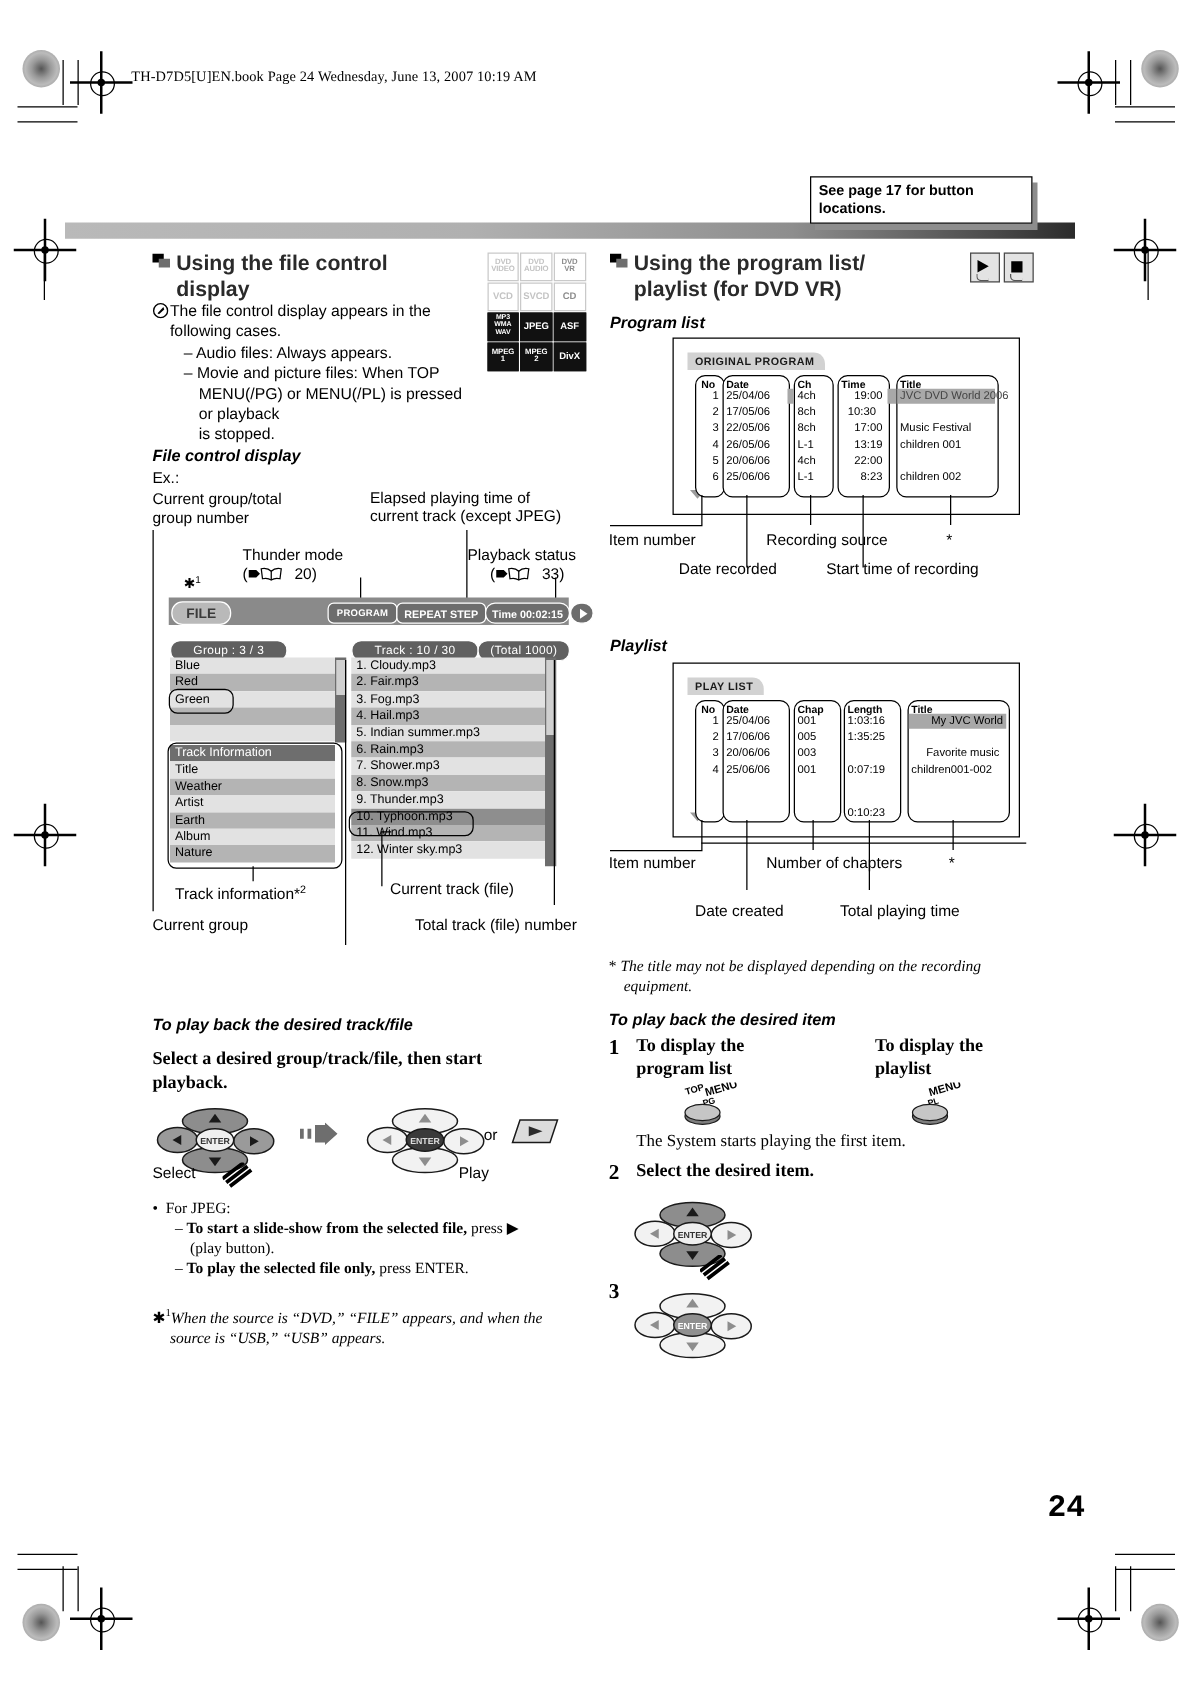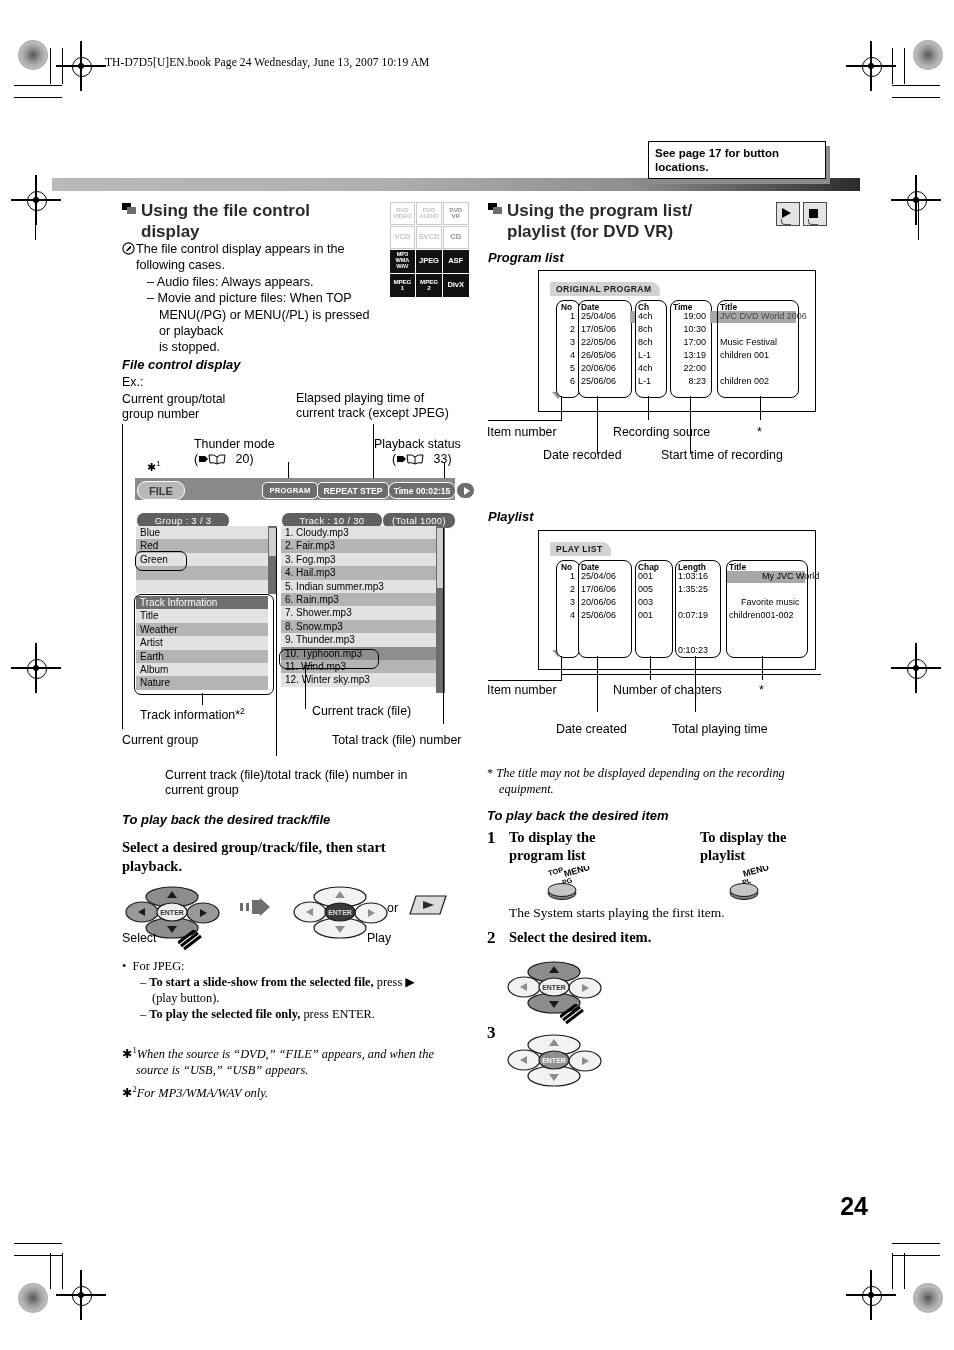--- a/index.html
+++ b/index.html
@@ -84,21 +84,21 @@
   .vrcol{position:absolute;border:1.3px solid #000;border-radius:8px;background:#fff;}
   .vrhd{position:absolute;font-size:8.4px;font-weight:bold;}
   .vrcell{position:absolute;font-size:9px;line-height:11.6px;white-space:nowrap;}
   .vrsel{position:absolute;background:#a8a8a8;}
   .vrarrow{position:absolute;width:0;height:0;border-left:6px solid transparent;border-right:6px solid transparent;border-top:7px solid #9b9b9b;}
 
   
   .padwrap{position:absolute;}
   .stepnum{position:absolute;font-weight:bold;font-size:17px;font-family:"Liberation Serif",serif;}
   .serif{font-family:"Liberation Serif",serif;}
-  .pagenum{position:absolute;right:86px;top:1192px;font-size:25px;font-weight:bold;}
+  .pagenum{position:absolute;right:86px;top:1192px;font-size:25px;font-weight:bold;font-family:Liberation Mono, monospace;}
   .bul{position:absolute;font-size:12.4px;line-height:16px;}
 </style>
 </head>
 <body>
 
 <div class="page">
 
   <div class="regmark" style="left:18px;top:40px;"></div>
   <div class="regmark" style="left:913px;top:40px;"></div>
   <div class="regmark" style="left:18px;top:1283px;"></div>
@@ -348,24 +348,20 @@
   <div class="lead v" style="left:305px;top:665px;height:44px;"></div>
   <div class="lead h" style="left:305px;top:665px;width:8px;"></div>
   <div class="lead v" style="left:443px;top:528px;height:196px;"></div>
 
   <div class="lbl" style="left:140px;top:704px;">
     <span>Track information*</span><sup style="font-size:8.6px;">2</sup>
   </div>
   <div class="lbl" style="left:312px;top:704px;">Current track (file)</div>
   <div class="lbl" style="left:122px;top:733px;">Current group</div>
   <div class="lbl" style="left:332px;top:733px;">Total track (file) number</div>
-  <div class="lbl w" style="left:165px;top:768px;width:300px;">
-    <span>Current track (file)/total track (file) number in</span><br>
-    <span>current group</span>
-  </div>
 
   <h3 class="it" style="position:absolute;left:122px;top:812px;">To play back the desired track/file</h3>
   <h4 class="bd" style="position:absolute;left:122px;top:838px;width:330px;line-height:19px;">
     <span>Select a desired group/track/file, then start</span><br>
     <span>playback.</span>
   </h4>
 
   <div class="padwrap" style="left:124px;top:880px;">
     <svg width="96" height="62" viewBox="0 0 96 62">
       <ellipse cx="48" cy="17" rx="26" ry="10" fill="#8d8d8d" stroke="#1a1a1a" stroke-width="1.2"></ellipse>
@@ -420,23 +416,20 @@
     <span style="font-family:'Liberation Serif',serif;">•&nbsp;&nbsp;<span>For JPEG:</span></span><br>
     <span class="serif" style="display:inline-block;padding-left:18px;">– <b>To start a slide-show from the selected file,</b> <span>press</span> ▶</span><br>
     <span class="serif" style="display:inline-block;padding-left:30px;">(play button).</span><br>
     <span class="serif" style="display:inline-block;padding-left:18px;">– <b>To play the selected file only,</b> <span>press ENTER.</span></span>
   </div>
 
   <div style="position:absolute;left:122px;top:1042px;width:352px;font-family:'Liberation Serif',serif;font-style:italic;font-size:12.4px;line-height:16px;">
     <span style="font-style:normal;">✱<sup style="font-size:8.6px;">1</sup></span><span>When the source is “DVD,” “FILE” appears, and when the</span><br>
     <span style="display:inline-block;padding-left:14px;">source is “USB,” “USB” appears.</span>
   </div>
-  <div style="position:absolute;left:122px;top:1081px;width:352px;font-family:'Liberation Serif',serif;font-style:italic;font-size:12.4px;line-height:16px;">
-    <span style="font-style:normal;">✱<sup style="font-size:8.6px;">2</sup></span><span>For MP3/WMA/WAV only.</span>
-  </div>
 
   <h2 class="sec" style="position:absolute;left:488px;top:200px;width:280px;">
     <span class="sqicon"><i class="a"></i><i class="b"></i></span><span>Using the program list/</span><br>
     <span style="padding-left:19px;display:inline-block;">playlist (for DVD VR)</span>
   </h2>
 
   <div class="psbadges">
     <div class="psb">
         <div class="gl">
           <div class="tri"></div>
@@ -487,21 +480,21 @@
   <div class="vrcell" style="left:581px;top:376px;">25/06/06</div>
 
   <div class="vrcell" style="left:638px;top:311px;">4ch</div>
   <div class="vrcell" style="left:638px;top:324px;">8ch</div>
   <div class="vrcell" style="left:638px;top:337px;">8ch</div>
   <div class="vrcell" style="left:638px;top:350px;">L-1</div>
   <div class="vrcell" style="left:638px;top:363px;">4ch</div>
   <div class="vrcell" style="left:638px;top:376px;">L-1</div>
 
   <div class="vrcell" style="left:673px;top:311px;width:33px;text-align:right;">19:00</div>
-  <div class="vrcell" style="left:673px;top:324px;width:33px;text-align:right;">10:30</div>
+  <div class="vrcell" style="left:673px;top:324px;width:33px;text-align:center;">10:30</div>
   <div class="vrcell" style="left:673px;top:337px;width:33px;text-align:right;">17:00</div>
   <div class="vrcell" style="left:673px;top:350px;width:33px;text-align:right;">13:19</div>
   <div class="vrcell" style="left:673px;top:363px;width:33px;text-align:right;">22:00</div>
   <div class="vrcell" style="left:673px;top:376px;width:33px;text-align:right;">8:23</div>
 
   <div class="vrcell" style="left:720px;top:311px;color:#444;">JVC DVD World 2006</div>
   <div class="vrcell" style="left:720px;top:337px;">Music Festival</div>
   <div class="vrcell" style="left:720px;top:350px;">children 001</div>
   <div class="vrcell" style="left:720px;top:376px;">children 002</div>
 
@@ -549,21 +542,21 @@
   <div class="vrcell" style="left:638px;top:571px;">001</div>
   <div class="vrcell" style="left:638px;top:584px;">005</div>
   <div class="vrcell" style="left:638px;top:597px;">003</div>
   <div class="vrcell" style="left:638px;top:610px;">001</div>
 
   <div class="vrcell" style="left:678px;top:571px;">1:03:16</div>
   <div class="vrcell" style="left:678px;top:584px;">1:35:25</div>
   <div class="vrcell" style="left:678px;top:597px;margin-top:48px;">0:10:23</div>
   <div class="vrcell" style="left:678px;top:610px;">0:07:19</div>
 
-  <div class="vrcell" style="left:762px;top:571px;">My JVC World</div>
+  <div class="vrcell" style="left:745px;top:571px;">My JVC World</div>
   <div class="vrcell" style="left:729px;top:597px;margin-left:12px;">Favorite music</div>
   <div class="vrcell" style="left:729px;top:610px;">children001-002</div>
 
   <div class="lead v" style="left:561px;top:656px;height:24px;"></div>
   <div class="lead h" style="left:488px;top:680px;width:74px;"></div>
   <div class="lead v" style="left:597px;top:656px;height:56px;"></div>
   <div class="lead v" style="left:650px;top:656px;height:24px;"></div>
   <div class="lead v" style="left:695px;top:656px;height:56px;"></div>
   <div class="lead v" style="left:762px;top:656px;height:24px;"></div>
   <div class="lead h" style="left:561px;top:674px;width:260px;"></div>

